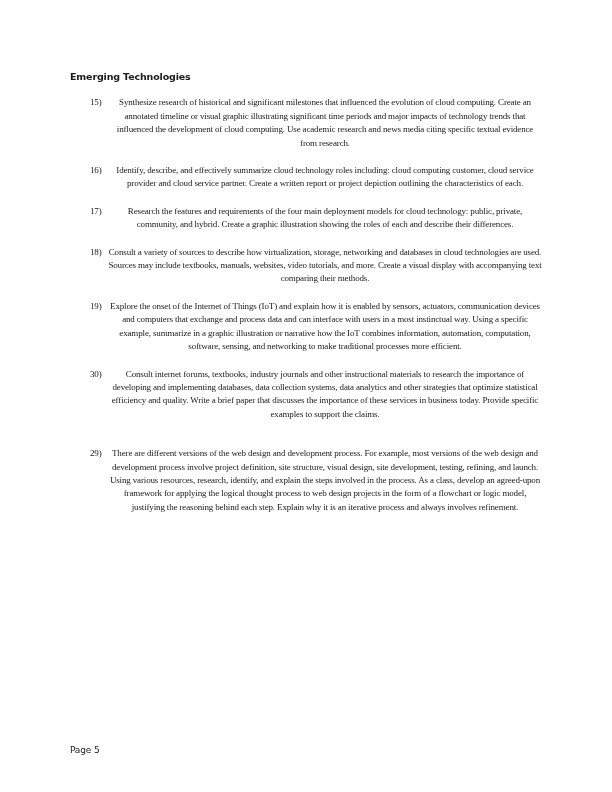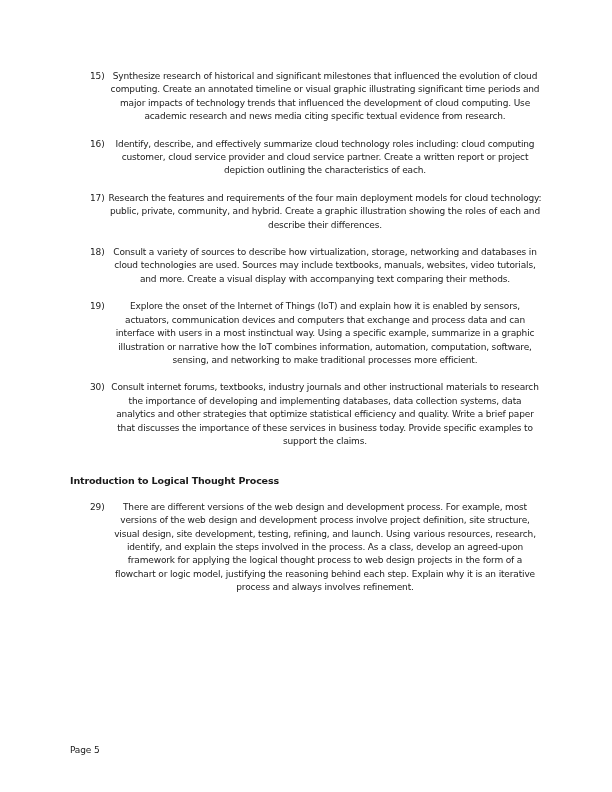--- a/index.html
+++ b/index.html
@@ -27,20 +27,21 @@
     color: #1a1a1a;
     margin: 0 0 13px 0;
   }
   .section + .section {
     margin-top: 26px;
   }
   .list-item {
     display: flex;
     padding-left: 20px;
     margin-bottom: 14px;
+    font-family: Liberation Serif, serif;
   }
   .list-item .num {
     flex: 0 0 18px;
     width: 18px;
   }
   .list-item .txt {
     flex: 1 1 auto;
     max-width: 434px;
     text-align: center;
   }
@@ -51,20 +52,21 @@
     font-size: 9px;
     color: #212121;
   }
 </style>
 </head>
 <body>
 
 <div class="page">
 
   <div class="section">
+    <div class="section-heading">Emerging Technologies</div>
 
     <div class="list-item">
       <span class="num">15)</span>
       <span class="txt">Synthesize research of historical and significant milestones that influenced the evolution of cloud computing. Create an annotated timeline or visual graphic illustrating significant time periods and major impacts of technology trends that influenced the development of cloud computing. Use academic research and news media citing specific textual evidence from research.</span>
     </div>
 
     <div class="list-item">
       <span class="num">16)</span>
       <span class="txt">Identify, describe, and effectively summarize cloud technology roles including: cloud computing customer, cloud service provider and cloud service partner. Create a written report or project depiction outlining the characteristics of each.</span>
     </div>
@@ -84,21 +86,20 @@
       <span class="txt">Explore the onset of the Internet of Things (IoT) and explain how it is enabled by sensors, actuators, communication devices and computers that exchange and process data and can interface with users in a most instinctual way. Using a specific example, summarize in a graphic illustration or narrative how the IoT combines information, automation, computation, software, sensing, and networking to make traditional processes more efficient.</span>
     </div>
 
     <div class="list-item">
       <span class="num">30)</span>
       <span class="txt">Consult internet forums, textbooks, industry journals and other instructional materials to research the importance of developing and implementing databases, data collection systems, data analytics and other strategies that optimize statistical efficiency and quality. Write a brief paper that discusses the importance of these services in business today. Provide specific examples to support the claims.</span>
     </div>
   </div>
 
   <div class="section">
-    <div class="section-heading">Introduction to Logical Thought Process</div>
 
     <div class="list-item">
       <span class="num">29)</span>
       <span class="txt">There are different versions of the web design and development process. For example, most versions of the web design and development process involve project definition, site structure, visual design, site development, testing, refining, and launch. Using various resources, research, identify, and explain the steps involved in the process. As a class, develop an agreed-upon framework for applying the logical thought process to web design projects in the form of a flowchart or logic model, justifying the reasoning behind each step. Explain why it is an iterative process and always involves refinement.</span>
     </div>
   </div>
 
   <div class="page-footer">Page 5</div>
 
 </div>

